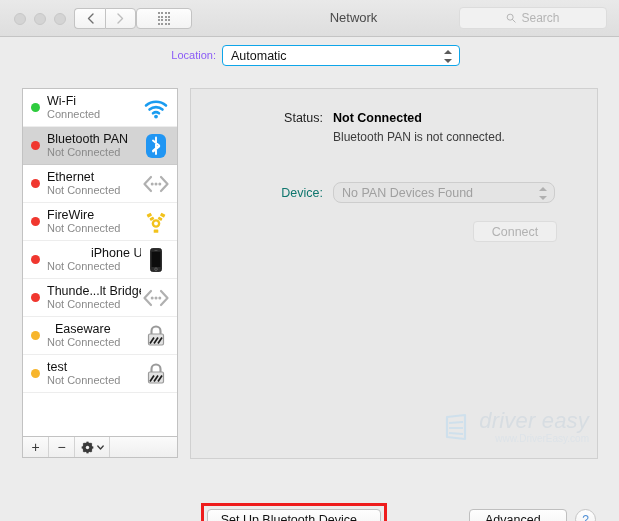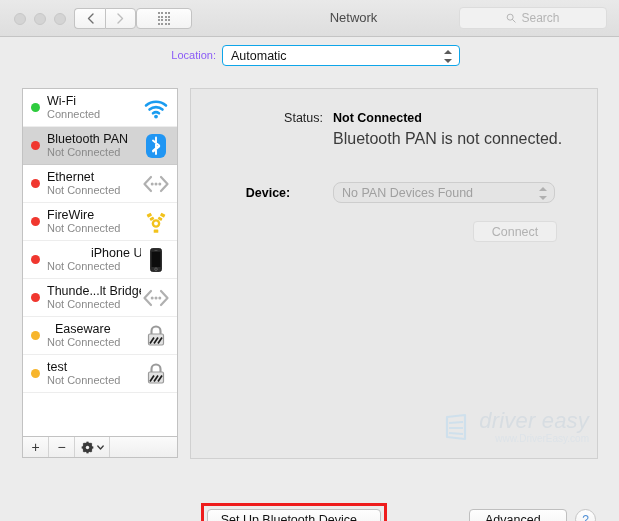--- a/index.html
+++ b/index.html
@@ -283,31 +283,31 @@
   #status-value {
     position: absolute;
     left: 142px; top: 22px;
     font-size: 12.5px;
     font-weight: bold;
     color: #000;
   }
   #status-desc {
     position: absolute;
     left: 142px; top: 41px;
-    font-size: 16px;
+    font-size: 12px;
     color: #3b3b3b;
   }
   #device-label {
     position: absolute;
     left: 22px; top: 97px;
     width: 110px;
-    text-align: center;
-    font-size: 12.5px;
-    font-weight: bold;
-    color: #000000;
+    text-align: right;
+    font-size: 12.5px;
+    font-weight: normal;
+    color: #0f766e;
   }
   #device-select {
     position: absolute;
     left: 142px; top: 93px;
     width: 222px; height: 21px;
     background: #e4e4e4;
     border: 1px solid #cdcdcd;
     border-radius: 8px;
     box-sizing: border-box;
   }

